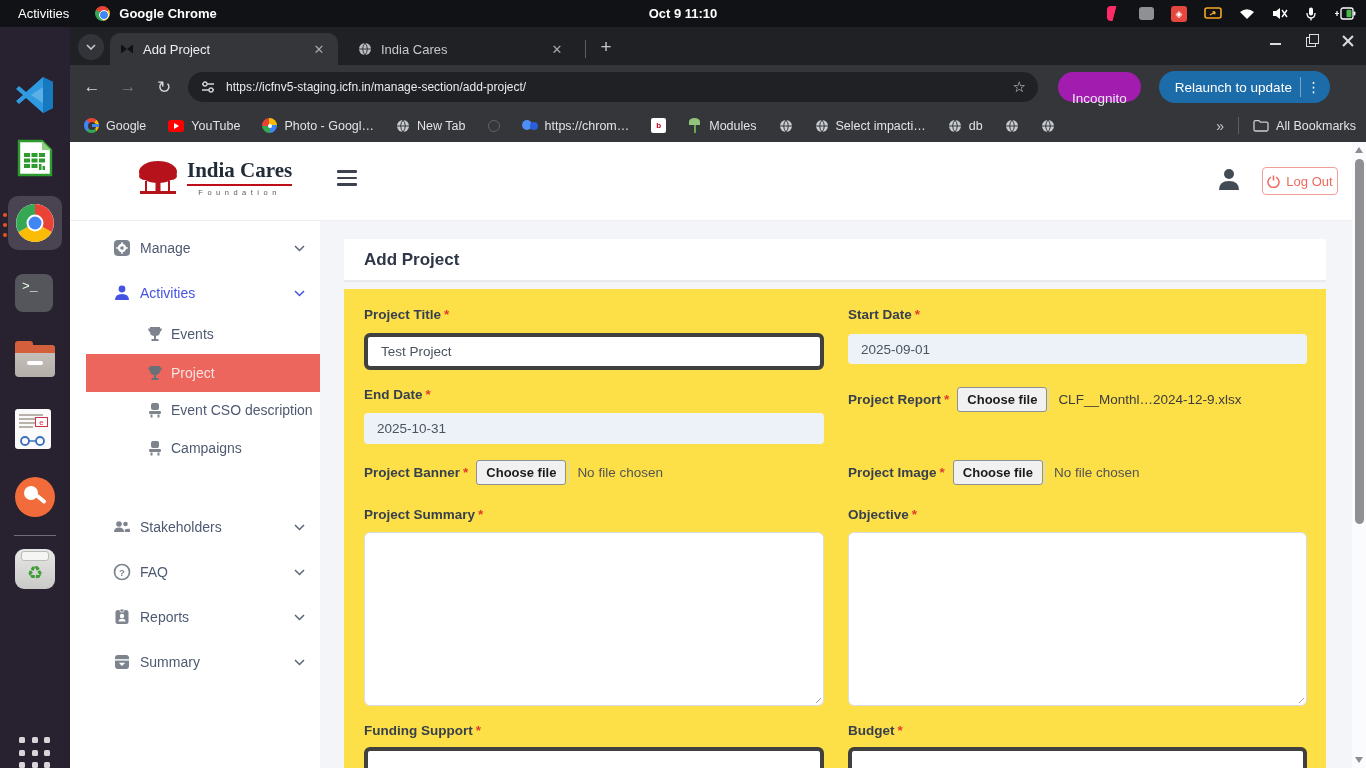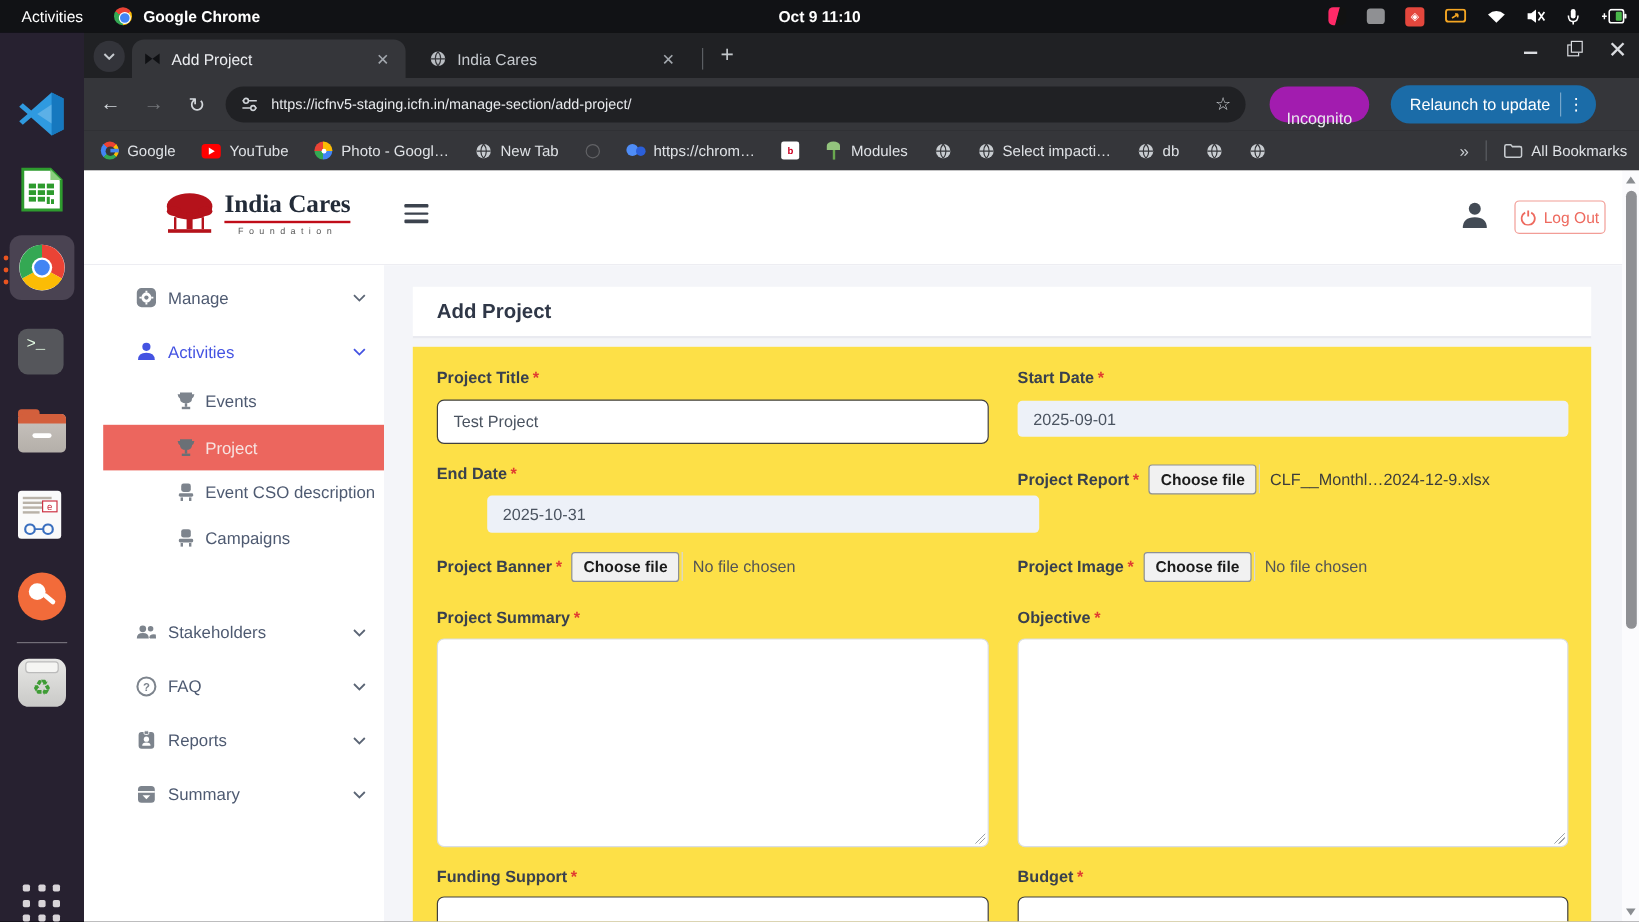--- a/index.html
+++ b/index.html
@@ -156,21 +156,21 @@
   .side-row.blue { color:#4453e2; }
   .side-row.active-item { background:#ec665e; color:#f7e3e1; }
 
   #content { position:absolute; left:250px; top:79px; width:1032px; height:547px; background:#f4f5f9; }
   #title-card { position:absolute; left:24px; top:18px; width:982px; height:43px; background:#fff;
     border-bottom:2px solid #e9eaf0; display:flex; align-items:center; }
   #title-card h1 { font-size:17px; color:#2f3747; padding-left:20px; font-weight:bold; }
   #form-card { position:absolute; left:24px; top:68px; width:982px; height:479px; background:#fde047; overflow:hidden; }
   .f-label { position:absolute; font-size:13.5px; font-weight:bold; color:#39404d; }
   .req { color:#e03c31; margin-left:3px; }
-  .f-input { position:absolute; border:1px solid #404040; border-radius:6px; background:#fff;
+  .f-input { position:absolute; border:4px solid #404040; border-radius:6px; background:#fff;
     font-size:13.5px; color:#4a5360; padding:0 13px; font-family:"Liberation Sans",sans-serif; }
   .f-date { position:absolute; background:#edf1f8; border:none; border-radius:4px; font-size:13.5px;
     color:#4a5360; padding:0 13px; font-family:"Liberation Sans",sans-serif; }
   .filerow { position:absolute; display:flex; align-items:center; font-size:13.5px; color:#39404d; }
   .choose-btn { border:1px solid #8d9095; background:#f1f1f1; border-radius:3px; font-size:13px;
     color:#1b1b1b; padding:4px 9px; font-weight:bold; font-family:"Liberation Sans",sans-serif; }
   .file-divider { width:1px; height:24px; background:#d7d7d7; margin:0 8px 0 2px; }
   .file-name { font-size:13.5px; color:#3c3c3c; font-weight:normal; }
   .f-textarea { position:absolute; border:1px solid #d9dde3; border-radius:6px; background:#fff; }
   .resize-grip { position:absolute; right:2px; bottom:2px; width:9px; height:9px;
@@ -609,21 +609,21 @@
         </div>
         <input class="f-input" style="left: 20px; top: 44px; width: 460px; height: 37px;" readonly="" value="Test Project">
         <div class="f-label" style="left:504px; top:18px;">
           <span>Start Date</span><span class="req">*</span>
         </div>
         <input class="f-date" style="left: 504px; top: 45px; width: 459px; height: 30px;" readonly="" value="2025-09-01">
 
         <div class="f-label" style="left:20px; top:98px;">
           <span>End Date</span><span class="req">*</span>
         </div>
-        <input class="f-date" style="left: 20px; top: 124px; width: 460px; height: 31px; margin-left: 42px;" readonly="" value="2025-10-31">
+        <input class="f-date" style="left: 20px; top: 124px; width: 460px; height: 31px;" readonly="" value="2025-10-31">
         <div class="filerow" style="left:504px; top:97px; height:26px;">
           <span class="f-label" style="position:static; margin-right:8px;">
             <span>Project Report</span><span class="req">*</span>
           </span>
           <button class="choose-btn">Choose file</button>
           <span class="file-divider"></span>
           <span class="file-name">CLF__Monthl…2024-12-9.xlsx</span>
         </div>
 
         <div class="filerow" style="left:20px; top:170px; height:26px;">

